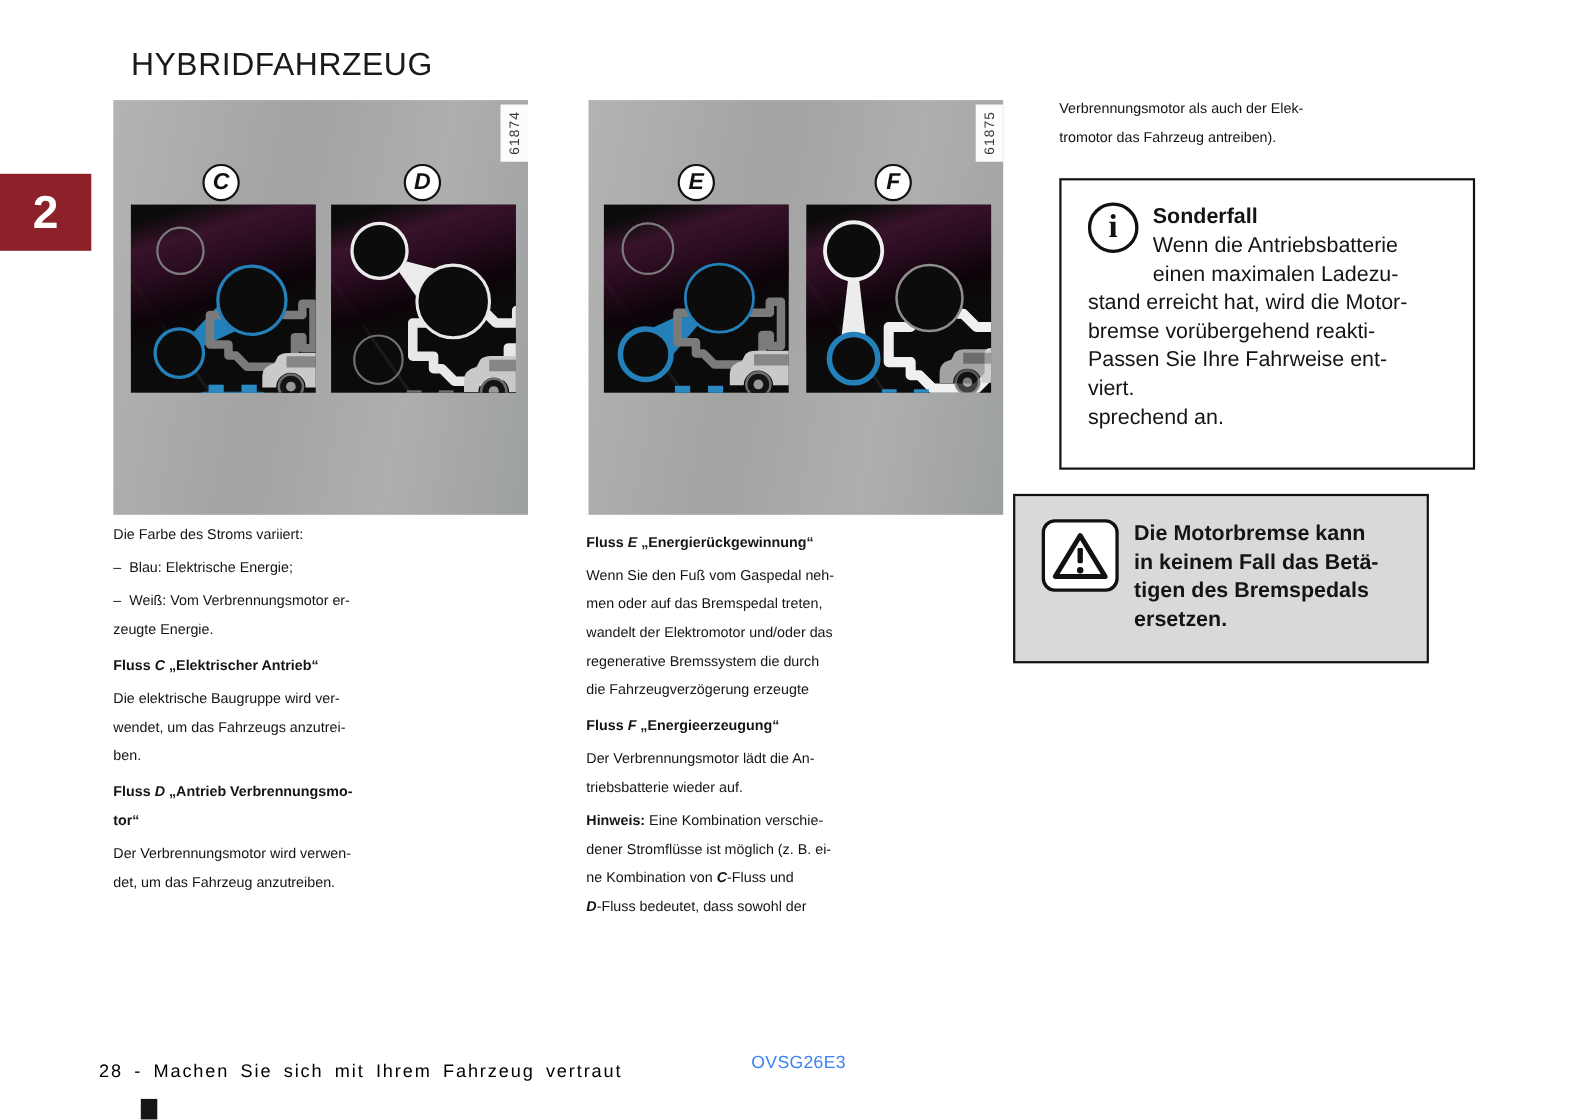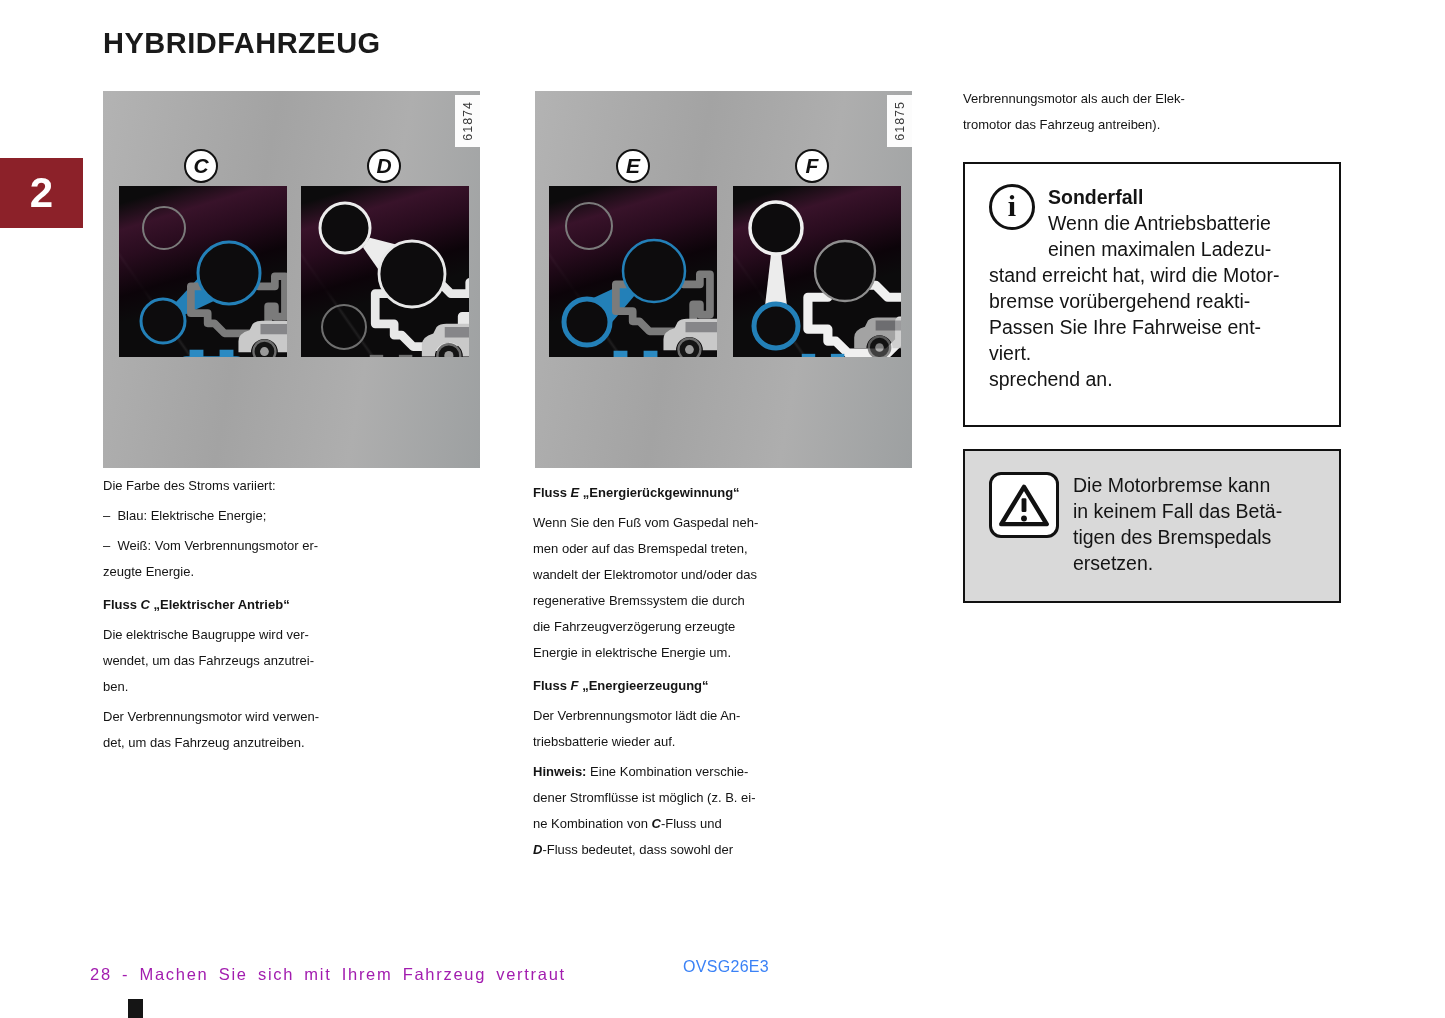--- a/index.html
+++ b/index.html
@@ -5,21 +5,21 @@
   html,body{margin:0;padding:0;background:#fff;}
   .page{position:relative;width:1445px;height:1018px;background:#fff;overflow:hidden;
         font-family:"Liberation Sans",sans-serif;color:#141414;}
 
   
   .chapter-tab{position:absolute;left:0;top:158px;width:83px;height:70px;background:#8C2129;
                display:flex;align-items:center;justify-content:center;}
   .chapter-tab span{color:#fff;font-size:42px;font-weight:bold;line-height:1;}
 
   
-  .title{position:absolute;left:103px;top:27px;margin:0;font-size:29px;font-weight:bold;
+  .title{position:absolute;left:103px;top:27px;margin:16px;font-size:29px;font-weight:normal;
          letter-spacing:0.5px;color:#1a1a1a;}
 
   
   .figure{position:absolute;top:91px;width:377px;height:377px;
           background:linear-gradient(100deg,#b3b3b3 0%,#a3a3a3 40%,#aeaeae 70%,#9da0a1 100%);}
   .fig1{left:103px;} .fig2{left:535px;}
   .fig-num{position:absolute;top:4px;right:0;width:25px;height:52px;background:#fcfcfc;
            display:flex;align-items:center;justify-content:center;}
   .fig-num span{writing-mode:vertical-rl;transform:rotate(180deg);font-size:12.5px;
                 color:#3a3a3a;letter-spacing:1px;}
@@ -48,32 +48,32 @@
            font-size:19.5px;line-height:26px;}
   .info-float{float:left;width:46px;height:78px;margin-right:13px;}
   .info-icon{width:46px;height:46px;box-sizing:border-box;border:3.5px solid #111;border-radius:50%;
              display:flex;align-items:center;justify-content:center;
              font-family:"Liberation Serif",serif;font-weight:bold;font-size:30px;color:#111;
              padding-bottom:3px;}
   .ib-title{font-weight:bold;}
   .ib-line{white-space:pre;}
 
   
-  .warnbox{position:absolute;left:963px;top:449px;width:378px;height:154px;box-sizing:border-box;
+  .warnbox{position:absolute;left:921px;top:449px;width:378px;height:154px;box-sizing:border-box;
            border:2px solid #111;background:#D9D9D9;display:flex;gap:14px;
-           padding:21px 14px 0 24px;}
+           padding:21px 14px 0 24px;font-weight:bold;}
   .warn-icon{flex:0 0 auto;width:70px;height:66px;box-sizing:border-box;background:#fff;
              border:3.5px solid #111;border-radius:12px;display:flex;align-items:center;
              justify-content:center;}
   .warn-lines{font-size:19.5px;line-height:26px;}
   .warn-lines .t-line{white-space:pre;}
 
   
   .footer-text{position:absolute;left:90px;top:965px;font-size:16.5px;letter-spacing:1.7px;
-               word-spacing:4px;color:#a21caf;}
+               word-spacing:4px;color:#000000;}
   .footer-code{position:absolute;left:683px;top:958px;font-size:16px;letter-spacing:0.3px;color:#3b82f6;}
   .reg-mark{position:absolute;left:128px;top:999px;width:15px;height:19px;background:#151515;}
 
   .defs-hidden{position:absolute;width:0;height:0;overflow:hidden;}
 </style>
 </head>
 <body>
 
 <svg class="defs-hidden" aria-hidden="true">
   <defs>
@@ -221,36 +221,39 @@
         <div class="t-line"><span>zeugte Energie.</span></div>
       </div>
       <div class="block heading">
         <div class="t-line"><span class="b">Fluss </span><span class="b i">C</span><span class="b"> „Elektrischer Antrieb“</span></div>
       </div>
       <div class="block normal">
         <div class="t-line"><span>Die elektrische Baugruppe wird ver-</span></div>
         <div class="t-line"><span>wendet, um das Fahrzeugs anzutrei-</span></div>
         <div class="t-line"><span>ben.</span></div>
       </div>
+      <div class="block heading">
+        <div class="t-line"><span class="b">Fluss </span><span class="b i">D</span><span class="b"> „Antrieb Verbrennungsmo-</span></div>
+        <div class="t-line"><span class="b">tor“</span></div>
+      </div>
       <div class="block normal">
         <div class="t-line"><span>Der Verbrennungsmotor wird verwen-</span></div>
         <div class="t-line"><span>det, um das Fahrzeug anzutreiben.</span></div>
       </div>
     </div>
   <div class="col" id="col-middle" style="left:533px;top:473px">
       <div class="block heading">
         <div class="t-line"><span class="b">Fluss </span><span class="b i">E</span><span class="b"> „Energierückgewinnung“</span></div>
       </div>
       <div class="block normal">
         <div class="t-line"><span>Wenn Sie den Fuß vom Gaspedal neh-</span></div>
         <div class="t-line"><span>men oder auf das Bremspedal treten,</span></div>
         <div class="t-line"><span>wandelt der Elektromotor und/oder das</span></div>
         <div class="t-line"><span>regenerative Bremssystem die durch</span></div>
         <div class="t-line"><span>die Fahrzeugverzögerung erzeugte</span></div>
-        <div class="t-line"><span>Energie in elektrische Energie um.</span></div>
       </div>
       <div class="block heading">
         <div class="t-line"><span class="b">Fluss </span><span class="b i">F</span><span class="b"> „Energieerzeugung“</span></div>
       </div>
       <div class="block normal">
         <div class="t-line"><span>Der Verbrennungsmotor lädt die An-</span></div>
         <div class="t-line"><span>triebsbatterie wieder auf.</span></div>
       </div>
       <div class="block normal">
         <div class="t-line"><span class="b">Hinweis:</span><span> Eine Kombination verschie-</span></div>

